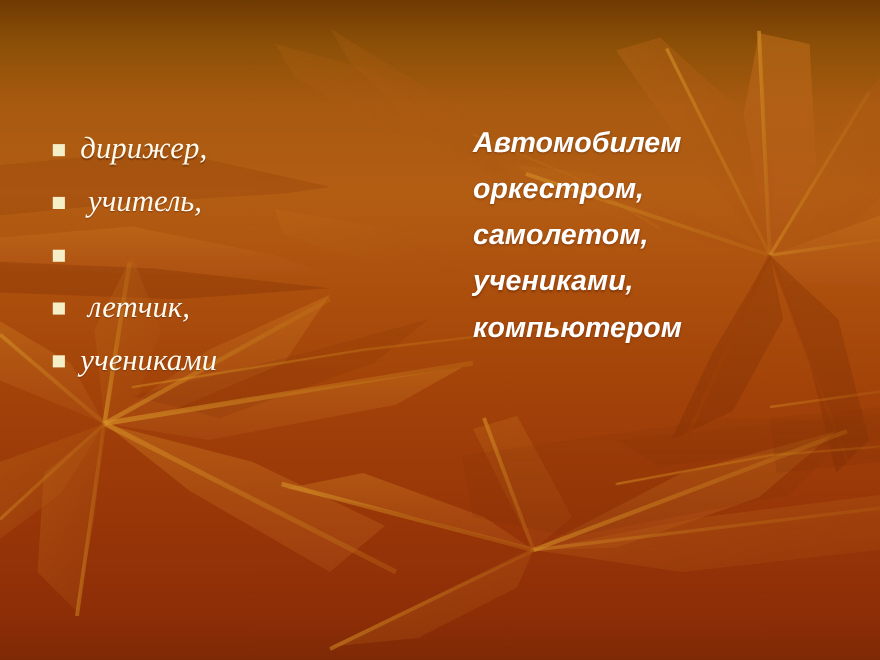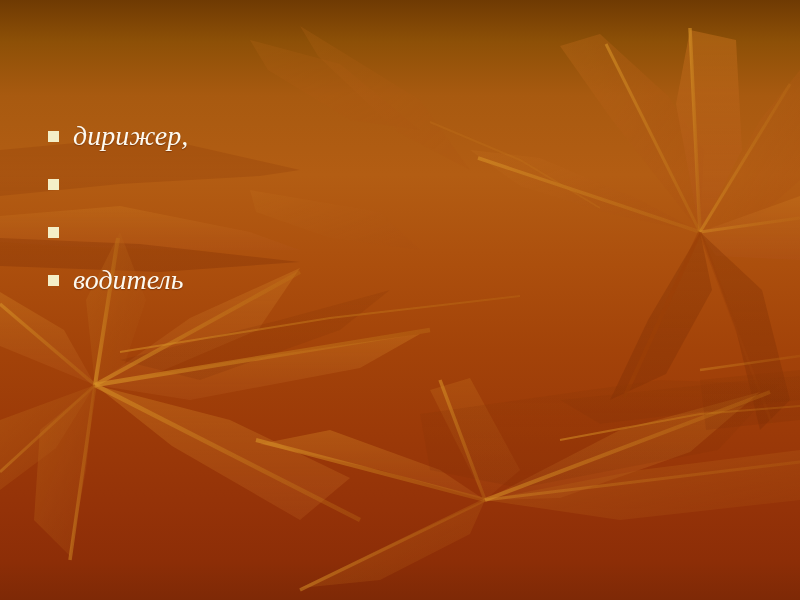--- a/index.html
+++ b/index.html
@@ -184,24 +184,36 @@
     </g>
   </svg>
 
   <div id="left-col">
     <div class="bullet-row">
       <span class="bullet-mark" style="background: rgb(244, 239, 199);"></span>
       <span class="bullet-text" style="color: rgb(253, 250, 240);">дирижер,</span>
     </div>
     <div class="bullet-row">
       <span class="bullet-mark" style="background: rgb(244, 239, 199);"></span>
-    </div>
-    <div class="bullet-row">
-      <span class="bullet-mark" style="background: rgb(244, 239, 199);"></span>
-    </div>
-    <div class="bullet-row">
-      <span class="bullet-mark" style="background: rgb(244, 239, 199);"></span>
-      <span class="bullet-text" style="color: rgb(253, 250, 240);">водитель</span>
+      <span class="bullet-text" style="color: rgb(253, 250, 240);"> учитель,</span>
+    </div>
+    <div class="bullet-row">
+      <span class="bullet-mark" style="background: rgb(244, 239, 199);"></span>
+    </div>
+    <div class="bullet-row">
+      <span class="bullet-mark" style="background: rgb(244, 239, 199);"></span>
+      <span class="bullet-text" style="color: rgb(253, 250, 240);"> летчик,</span>
+    </div>
+    <div class="bullet-row">
+      <span class="bullet-mark" style="background: rgb(244, 239, 199);"></span>
+      <span class="bullet-text" style="color: rgb(253, 250, 240);">учениками</span>
     </div>
   </div>
 
+  <div id="right-col">
+    <div class="right-line" style="color: rgb(255, 255, 255);">Автомобилем</div>
+    <div class="right-line" style="color: rgb(255, 255, 255);">оркестром,</div>
+    <div class="right-line" style="color: rgb(255, 255, 255);">самолетом,</div>
+    <div class="right-line" style="color: rgb(255, 255, 255);">учениками,</div>
+    <div class="right-line" style="color: rgb(255, 255, 255);">компьютером</div>
+  </div>
 
 </div>
 
 </body></html>

